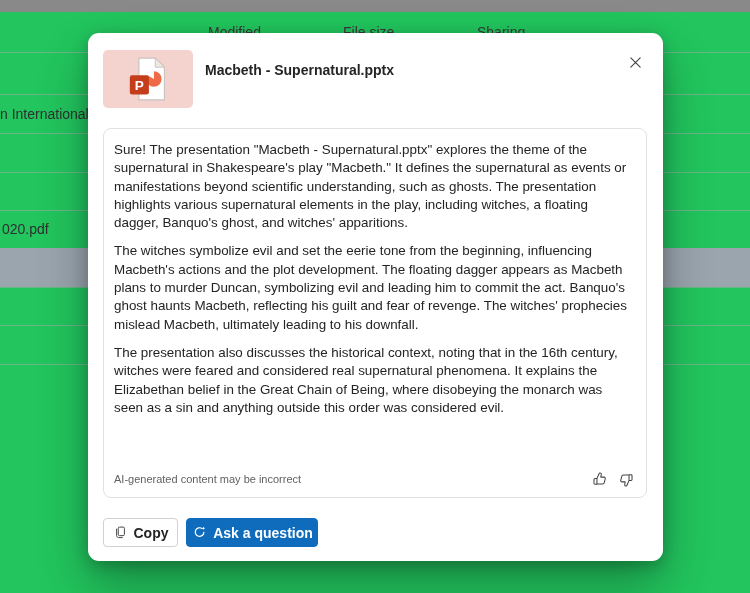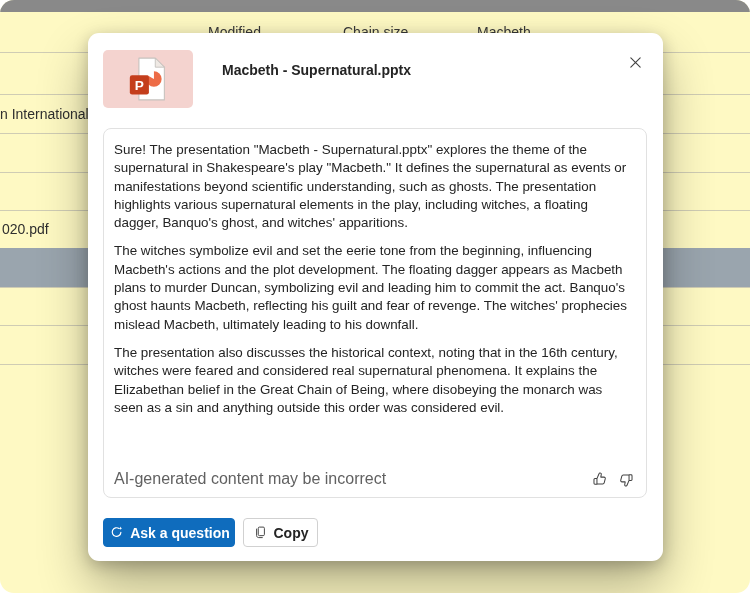--- a/index.html
+++ b/index.html
@@ -6,69 +6,69 @@
     --primary:#0f6cbd;
     --ppt-red:#c43e1c;
     --ppt-orange:#ed6c47;
     --tile-pink:#f4d3cf;
     --text-main:#242424;
     --text-dim:#616161;
   }
   *{margin:0;padding:0;box-sizing:border-box;}
   html,body{width:750px;height:593px;overflow:hidden;}
   body{font-family:"Liberation Sans",sans-serif;}
-  .stage{position:relative;width:750px;height:593px;background:#fef9c3;overflow:hidden;border-radius:14px;}
+  .stage{position:relative;width:750px;height:593px;background:#22c55e;overflow:hidden;}
 
   
   .topbar{position:absolute;left:0;top:0;width:750px;height:12px;background:#898989;}
   .col-header{position:absolute;top:24px;font-size:14px;color:#383838;white-space:nowrap;display:flex;align-items:center;gap:6px;}
   .col-header .chev{font-size:11px;color:#444;line-height:1;}
   .sep{position:absolute;left:0;width:750px;height:1px;background:#a8a8a8;opacity:.55;}
   .row-selected{position:absolute;left:0;top:248px;width:750px;height:39px;background:#9aa5ae;}
   .bg-file{position:absolute;font-size:14px;color:#2f2f2f;white-space:nowrap;}
 
   
   .dialog{position:absolute;left:88px;top:33px;width:575px;height:528px;background:#fff;border-radius:11px;
     box-shadow:0 25px 50px rgba(0,0,0,.30),0 4px 16px rgba(0,0,0,.22);}
   .file-tile{position:absolute;left:15px;top:17px;width:90px;height:58px;border-radius:5px;background:var(--tile-pink);
     display:flex;align-items:center;justify-content:center;}
-  .dlg-title{position:absolute;left:117px;top:29px;font-size:14px;font-weight:700;color:var(--text-main);white-space:nowrap;margin-left:17px;}
+  .dlg-title{position:absolute;left:117px;top:29px;font-size:14px;font-weight:700;color:var(--text-main);white-space:nowrap;}
   .close-btn{position:absolute;right:17px;top:18px;width:22px;height:22px;border:none;background:transparent;cursor:pointer;
     display:flex;align-items:center;justify-content:center;padding:0;}
 
   .content-box{position:absolute;left:15px;top:95px;width:544px;height:370px;border:1px solid #e1e1e1;border-radius:8px;background:#fff;}
   .summary{padding:12px 12px 0 10px;}
   .summary p{font-size:13.4px;line-height:18.3px;color:var(--text-main);margin-bottom:10px;}
   .box-footer{position:absolute;left:10px;right:10px;bottom:8px;display:flex;align-items:center;justify-content:space-between;}
-  .disclaimer{font-size:16px;color:var(--text-dim);}
+  .disclaimer{font-size:11px;color:var(--text-dim);}
   .feedback{display:flex;align-items:center;gap:7px;}
   .fb-btn{width:20px;height:20px;border:none;background:transparent;padding:0;cursor:pointer;display:flex;align-items:center;justify-content:center;}
 
   .actions{position:absolute;left:15px;top:485px;display:flex;gap:8px;}
   .btn{height:29px;border-radius:4px;font-size:14px;font-weight:700;display:flex;align-items:center;justify-content:center;gap:6px;cursor:pointer;font-family:"Liberation Sans",sans-serif;}
   .btn-secondary{width:75px;background:#fff;border:1px solid #d1d1d1;color:var(--text-main);}
   .btn-primary{width:132px;background:var(--primary);border:1px solid var(--primary);color:#fff;}
 </style>
 </head>
 <body>
 
 <div class="stage">
 
   <div class="topbar"></div>
 
   <div class="col-header" style="left:208px;">
     <span>Modified</span>
     <span class="chev">⌄</span>
   </div>
   <div class="col-header" style="left:343px;">
-    <span>Chain size</span>
+    <span>File size</span>
     <span class="chev">⌄</span>
   </div>
   <div class="col-header" style="left:477px;">
-    <span>Macbeth</span>
+    <span>Sharing</span>
   </div>
 
   <div class="sep" style="top:52px;"></div>
   <div class="sep" style="top:94px;"></div>
   <div class="sep" style="top:133px;"></div>
   <div class="sep" style="top:172px;"></div>
   <div class="sep" style="top:210px;"></div>
   <div class="row-selected"></div>
   <div class="sep" style="top:287px;"></div>
   <div class="sep" style="top:325px;"></div>
@@ -117,30 +117,30 @@
               <g transform="rotate(180 10 10)">
                 <path d="M7 9 L9.4 3.2 C9.7 2.4 10.6 2 11.3 2.4 C11.9 2.7 12.2 3.3 12.1 4 L11.5 7.2 H15.3 C16.3 7.2 17 8.1 16.8 9 L15.6 13.8 C15.4 14.7 14.6 15.3 13.7 15.3 H7 Z M7 8.8 H4.6 C4 8.8 3.5 9.3 3.5 9.9 V14.4 C3.5 15 4 15.5 4.6 15.5 H7" fill="none" stroke="#424242" stroke-width="1.2" stroke-linecap="round" stroke-linejoin="round"></path>
               </g>
             </svg>
           </button>
         </span>
       </div>
     </div>
 
     <div class="actions">
+      <button class="btn btn-secondary">
+        <svg width="15" height="15" viewBox="0 0 20 20">
+          <rect x="7" y="2.8" width="8.2" height="11.4" rx="1.6" fill="none" stroke="#424242" stroke-width="1.3"></rect>
+          <path d="M4.8 5.4 V14 C4.8 15.6 6 16.8 7.6 16.8 H12.4" fill="none" stroke="#424242" stroke-width="1.3" stroke-linecap="round"></path>
+        </svg>
+        <span>Copy</span>
+      </button>
       <button class="btn btn-primary">
         <svg width="16" height="16" viewBox="0 0 20 20">
           <path d="M13.8 4.4 A5.4 5.4 0 1 0 16.1 9.2" fill="none" stroke="#ffffff" stroke-width="1.5" stroke-linecap="round"></path>
           <path d="M15.6 1.8 l.6 1.6 1.6 .6 -1.6 .6 -.6 1.6 -.6 -1.6 -1.6 -.6 1.6 -.6 z" fill="#ffffff"></path>
         </svg>
         <span>Ask a question</span>
       </button>
-      <button class="btn btn-secondary">
-        <svg width="15" height="15" viewBox="0 0 20 20">
-          <rect x="7" y="2.8" width="8.2" height="11.4" rx="1.6" fill="none" stroke="#424242" stroke-width="1.3"></rect>
-          <path d="M4.8 5.4 V14 C4.8 15.6 6 16.8 7.6 16.8 H12.4" fill="none" stroke="#424242" stroke-width="1.3" stroke-linecap="round"></path>
-        </svg>
-        <span>Copy</span>
-      </button>
     </div>
 
   </div>
 </div>
 
 </body></html>

